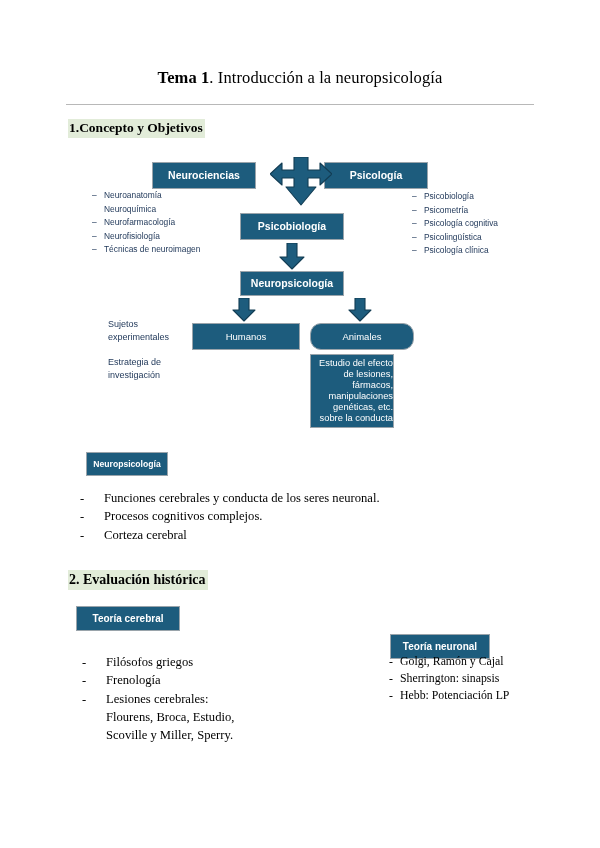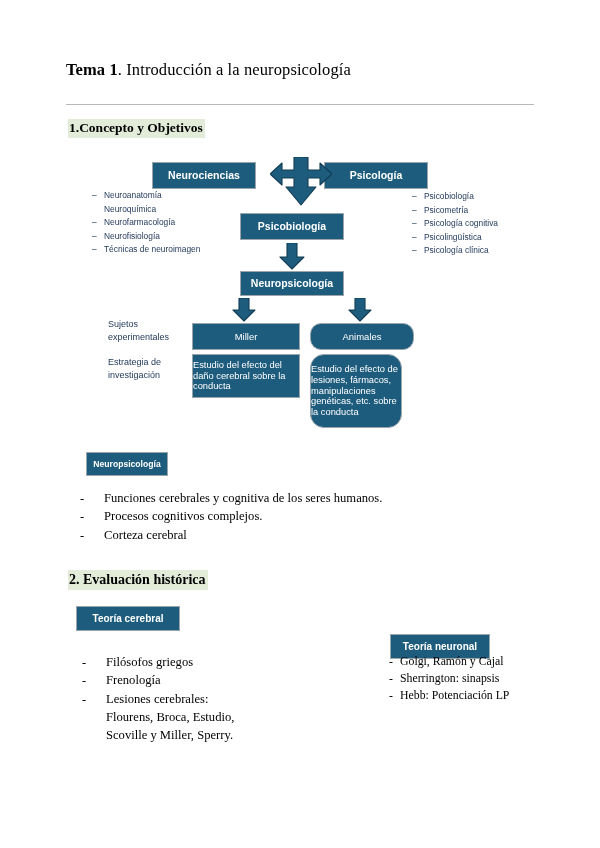--- a/index.html
+++ b/index.html
@@ -21,23 +21,23 @@
     left: 0; top: 0;
     width: 600px;
     height: 848px;
     background: #fff;
   }
 
   
   .doc-title {
     position: absolute;
     left: 66px;
-    top: 60px;
+    top: 68px;
     width: 468px;
-    text-align: left;
+    text-align: center;
     font-size: 16.5px;
     letter-spacing: .1px;
     white-space: nowrap;
   }
   .doc-title .strong { font-weight: bold; }
 
   .rule {
     position: absolute;
     left: 66px;
     top: 104px;
@@ -66,32 +66,32 @@
     position: absolute;
     box-sizing: border-box;
     background: #1d5c7d;
     border: 1px solid #9aa4ab;
     color: #ffffff;
     font-family: "Liberation Sans", sans-serif;
     font-weight: bold;
     display: flex;
     align-items: center;
     justify-content: center;
-    text-align: left;
+    text-align: right;
     line-height: 1.18;
   }
 
   #b-neurociencias { left: 152px; top: 162px; width: 104px; height: 27px; font-size: 10.5px; }
   #b-psicologia    { left: 324px; top: 162px; width: 104px; height: 27px; font-size: 10.5px; }
   #b-psicobiologia { left: 240px; top: 213px; width: 104px; height: 27px; font-size: 10.5px; }
   #b-neuropsico    { left: 240px; top: 271px; width: 104px; height: 25px; font-size: 10.5px; }
   #b-humanos       { left: 192px; top: 323px; width: 108px; height: 27px; font-size: 9.5px; font-weight: normal; }
   #b-animales      { left: 310px; top: 323px; width: 104px; height: 27px; font-size: 9.5px; font-weight: normal; border-radius: 11px; }
   #b-est-humanos   { left: 192px; top: 354px; width: 108px; height: 44px; font-size: 9.3px; font-weight: normal; }
-  #b-est-animales  { left: 310px; top: 354px; width: 92px; height: 74px; font-size: 9.3px; font-weight: normal; border-radius: 14px; }
+  #b-est-animales  { left: 310px; top: 354px; width: 84px; height: 74px; font-size: 9.3px; font-weight: normal; }
   #b-neuropsico2   { left: 86px; top: 452px; width: 82px; height: 24px; font-size: 8.6px; }
   #b-teoria-cereb  { left: 76px; top: 606px; width: 104px; height: 25px; font-size: 10px; }
   #b-teoria-neuro  { left: 390px; top: 634px; width: 100px; height: 25px; font-size: 10px; }
 
   
   .arrow { position: absolute; }
   #arrow-tri { left: 270px; top: 157px; width: 62px; height: 50px; }
   #arrow-d1  { left: 279px; top: 243px; width: 26px; height: 27px; }
   #arrow-d2  { left: 232px; top: 298px; width: 24px; height: 24px; }
   #arrow-d3  { left: 348px; top: 298px; width: 24px; height: 24px; }
@@ -153,23 +153,22 @@
 
   <div class="section-h" id="sec1">1.Concepto y Objetivos</div>
   <div class="section-h" id="sec2">2. Evaluación histórica</div>
 
   <div class="diagram">
 
     <div class="box" id="b-neurociencias">Neurociencias</div>
     <div class="box" id="b-psicologia">Psicología</div>
     <div class="box" id="b-psicobiologia">Psicobiología</div>
     <div class="box" id="b-neuropsico">Neuropsicología</div>
-    <div class="box" id="b-humanos">Miller</div>
+    <div class="box" id="b-humanos">Humanos</div>
     <div class="box" id="b-animales">Animales</div>
-    <div class="box" id="b-est-humanos">Estudio del efecto del daño cerebral sobre la conducta</div>
     <div class="box" id="b-est-animales">Estudio del efecto de lesiones, fármacos, manipulaciones genéticas, etc. sobre la conducta</div>
 
     <svg class="arrow" id="arrow-tri" viewBox="0 0 62 50">
       <path d="M0 17 L12 6 L12 13 L24 13 L24 0 L38 0 L38 13 L50 13 L50 6 L62 17 L50 28 L50 21 L38 21 L38 30 L46 30 L31 48 L16 30 L24 30 L24 21 L12 21 L12 28 Z" fill="#1d5c7d" stroke="#123c53" stroke-width="1.1" stroke-linejoin="round"></path>
     </svg>
 
     <svg class="arrow" id="arrow-d1" viewBox="0 0 26 27">
       <path d="M8 0 L18 0 L18 14 L25 14 L13 26 L1 14 L8 14 Z" fill="#1d5c7d" stroke="#123c53" stroke-width="1.1" stroke-linejoin="round"></path>
     </svg>
     <svg class="arrow" id="arrow-d2" viewBox="0 0 24 24">
@@ -227,21 +226,21 @@
 
     <div class="rowlabel" id="lbl-sujetos">Sujetos experimentales</div>
     <div class="rowlabel" id="lbl-estrateg">Estrategia de investigación</div>
   </div>
 
   <div class="box" id="b-neuropsico2">Neuropsicología</div>
 
   <div class="blist" id="list-npsico">
     <div class="row">
         <span class="dash">-</span>
-        <span class="txt">Funciones cerebrales y cognitiva de los seres humanos.</span>
+        <span class="txt">Funciones cerebrales y conducta de los seres neuronal.</span>
       </div>
     <div class="row">
         <span class="dash">-</span>
         <span class="txt">Procesos cognitivos complejos.</span>
       </div>
     <div class="row">
         <span class="dash">-</span>
         <span class="txt">Corteza cerebral</span>
       </div>
   </div>

